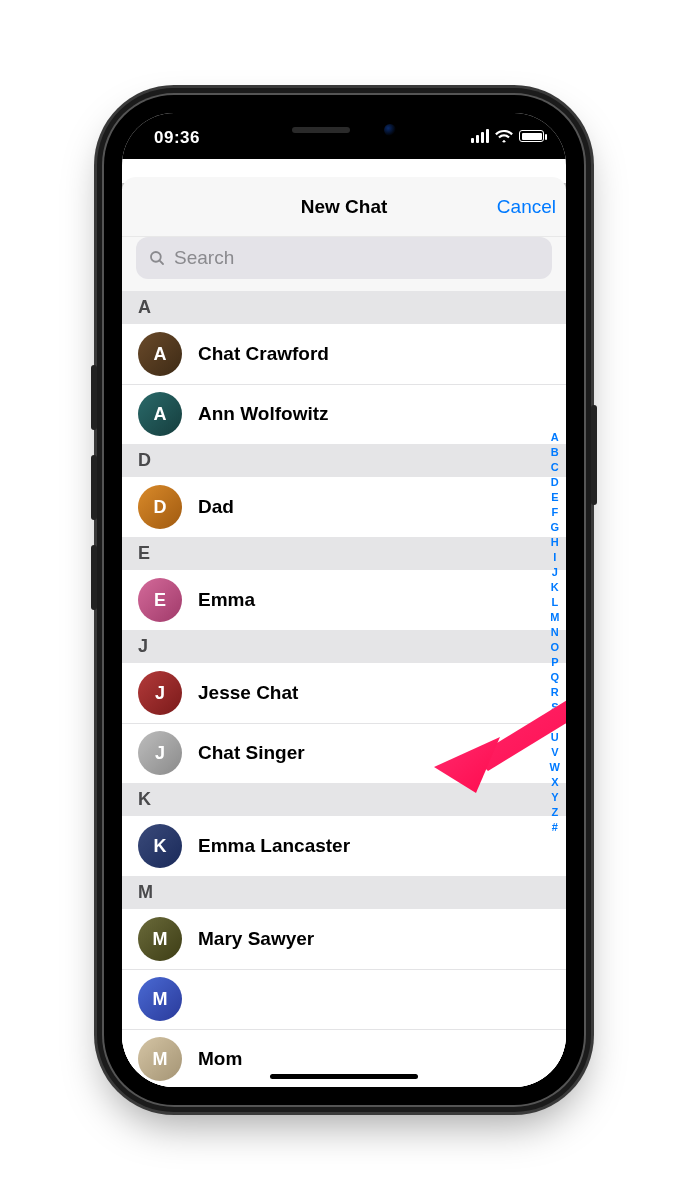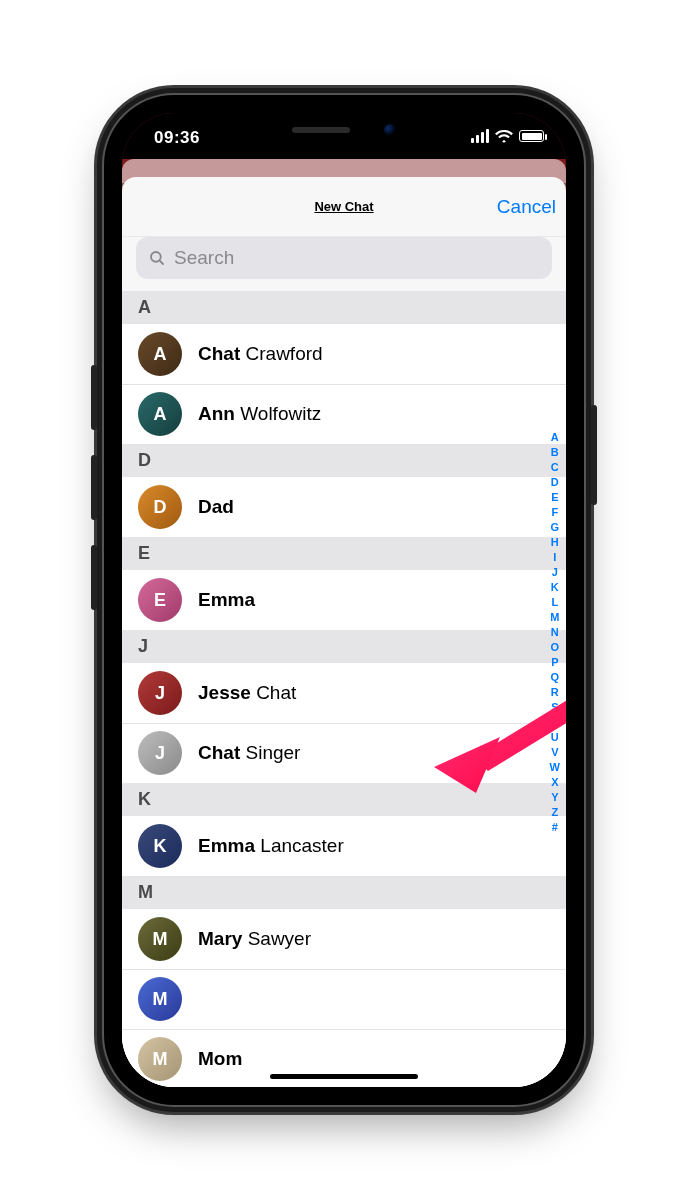--- a/index.html
+++ b/index.html
@@ -40,21 +40,21 @@
     position:absolute;
     right:-13px; top:310px;
     width:6px; height:100px;
     background:#222;
     border-radius:4px;
   }
   .screen {
     position: absolute;
     inset: 18px;
     border-radius: 52px;
-    background: #7f1d1d;
+    background: #ffffff;
     overflow: hidden;
   }
   
   .notch {
     position: absolute;
     top: 0; left: 50%;
     transform: translateX(-50%);
     width: 220px; height: 34px;
     background: #000;
     border-bottom-left-radius: 22px;
@@ -105,21 +105,21 @@
     display:flex; flex-direction:column;
     overflow:hidden;
   }
   .navbar{
     position:relative;
     height:60px;
     display:flex; align-items:center; justify-content:center;
     border-bottom:1px solid rgba(0,0,0,.06);
   }
   .navbar .title{
-    font-size:13px; font-weight:600; color:#000;text-decoration:underline;
+    font-size:19px; font-weight:600; color:#000;
   }
   .navbar .cancel{
     position:absolute; right:10px; top:50%; transform:translateY(-50%);
     color:#007aff; font-size:19px; font-weight:400;
   }
   .searchwrap{
     padding:0 14px 12px;
   }
   .search{
     display:flex; align-items:center; gap:8px;
@@ -151,21 +151,21 @@
   .avatar{
     width:44px; height:44px; border-radius:50%;
     flex:0 0 44px;
     display:flex; align-items:center; justify-content:center;
     color:#fff; font-weight:700; font-size:18px;
     background:#8e8e93;
     overflow:hidden;
   }
   .name{ font-size:19px; color:#000; }
   .name b{ font-weight:700; }
-  .name span{ font-weight:400; }
+  .name span{ font-weight:700; }
 
   
   .index{
     position:absolute; right:6px; top:50%; transform:translateY(-50%);
     display:flex; flex-direction:column; align-items:center; gap:1px;
     z-index:30;
   }
   .index span{
     font-size:11px; color:#007aff; font-weight:600;
     line-height:14px;

